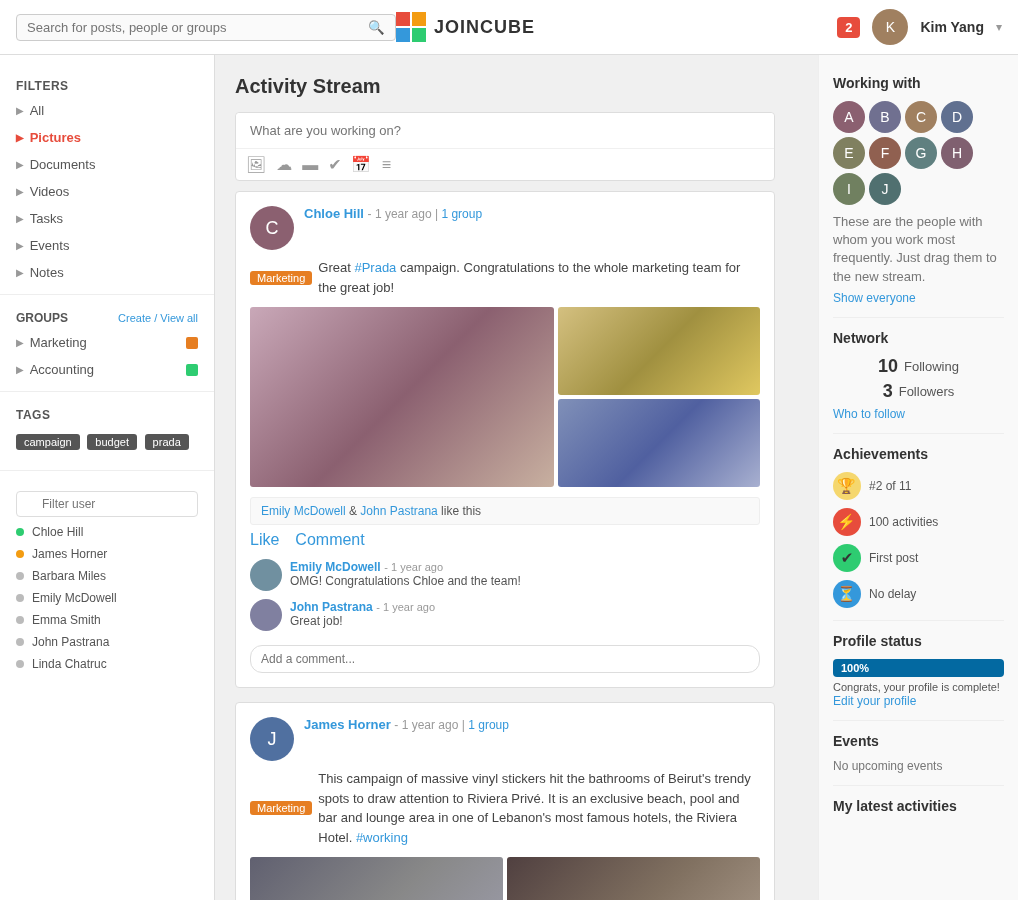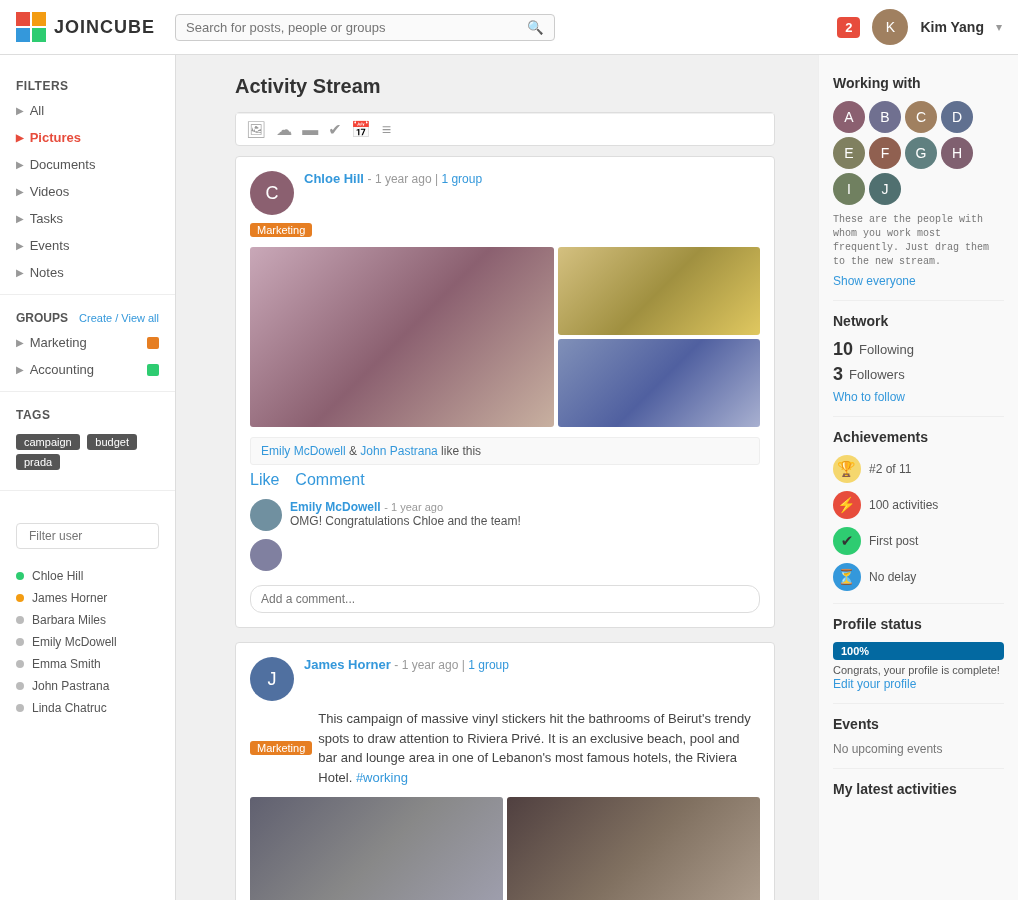--- a/index.html
+++ b/index.html
@@ -87,21 +87,21 @@
 
     
     #main {
       display: flex;
       margin-top: 55px;
       min-height: calc(100vh - 55px);
     }
 
     
     #sidebar {
-      width: 176px;
+      width: 215px;
       background: #fff;
       border-right: 1px solid #ddd;
       padding: 16px 0;
       position: fixed;
       top: 55px;
       bottom: 0;
       overflow-y: auto;
     }
     .sidebar-section-title {
       font-size: 12px;
@@ -161,22 +161,22 @@
       color: #fff;
       border-radius: 3px;
       padding: 2px 8px;
       font-size: 11px;
       margin-right: 4px;
       margin-bottom: 4px;
       cursor: pointer;
     }
     .chat-section { padding: 8px 0; }
     .chat-filter {
-      margin: 16px 16px;
-      padding: 5px 12px;
+      margin: 4px 16px;
+      padding: 5px 25px;
       border: 1px solid #ddd;
       border-radius: 4px;
       width: calc(100% - 32px);
       font-size: 12px;
       color: #999;
     }
     .chat-user {
       display: flex;
       align-items: center;
       padding: 4px 16px;
@@ -393,32 +393,32 @@
       border-radius: 50%;
       background: #bbb;
       overflow: hidden;
       font-size: 14px;
       display: flex;
       align-items: center;
       justify-content: center;
       color: #fff;
     }
     .rp-desc {
-      font-size: 10px;
+      font-size: 13px;
       color: #777;
       line-height: 1.4;
       margin-bottom: 4px;
-      font-family: Liberation Mono, monospace;
     }
     .rp-link { font-size: 12px; color: #3498db; cursor: pointer; text-decoration: none; }
     .rp-divider { border: none; border-top: 1px solid #eee; margin: 12px 0; }
     .network-item {
       display: flex;
       align-items: center;
       margin-bottom: 4px;
+      justify-content: center;
     }
     .network-count {
       font-size: 18px;
       font-weight: bold;
       color: #333;
       margin-right: 6px;
     }
     .network-label { font-size: 13px; color: #555; }
     .achievement-item {
       display: flex;
@@ -454,33 +454,33 @@
       font-weight: bold;
       color: #fff;
     }
     .rp-small-text { font-size: 11px; color: #555; }
     .events-none { font-size: 12px; color: #777; }
   </style>
 </head>
 <body>
 
 <div id="header">
+  <div id="search-bar">
+    <input type="text" placeholder="Search for posts, people or groups" style="">
+    <button class="search-btn">🔍</button>
+  </div>
   <div id="logo">
     <svg class="logo-icon" viewBox="0 0 30 30">
       <rect x="0" y="0" width="14" height="14" fill="#e74c3c"></rect>
       <rect x="16" y="0" width="14" height="14" fill="#f39c12"></rect>
       <rect x="0" y="16" width="14" height="14" fill="#3498db"></rect>
       <rect x="16" y="16" width="14" height="14" fill="#2ecc71"></rect>
     </svg>
     <span class="logo-text">JOINCUBE</span>
   </div>
-  <div id="search-bar">
-    <input type="text" placeholder="Search for posts, people or groups" style="">
-    <button class="search-btn">🔍</button>
-  </div>
   <div class="header-right">
     <span class="notif-badge">2</span>
     <div class="user-avatar-header">
       <div style="width:100%;height:100%;background:#a08060;display:flex;align-items:center;justify-content:center;color:#fff;font-size:14px;">K</div>
     </div>
     <span class="user-name-header">Kim Yang</span>
     <span class="dropdown-arrow">▾</span>
   </div>
 </div>
 
@@ -576,20 +576,21 @@
         <span class="status-dot" style="background:#bbb;"></span>
         <span>Linda Chatruc</span>
       </div>
     </div>
   </div>
 
   <div id="content">
     <div class="page-title">Activity Stream</div>
 
     <div class="post-input-area">
+      <input class="post-input" type="text" placeholder="What are you working on?" style="">
       <div class="post-toolbar">
         <span class="toolbar-icon">🖼</span>
         <span class="toolbar-icon">☁</span>
         <span class="toolbar-icon">▬</span>
         <span class="toolbar-icon">✔</span>
         <span class="toolbar-icon">📅</span>
         <span class="toolbar-icon">≡</span>
       </div>
     </div>
 
@@ -599,20 +600,21 @@
           <div class="post-avatar-inner" style="background:#8b6070;">C</div>
         </div>
         <div class="post-meta">
           <span class="post-author">Chloe Hill</span>
           <span class="post-time"> - <span>1 year ago</span> | </span>
           <span class="post-group">1 group</span>
         </div>
       </div>
       <div class="post-tags-line">
         <span class="marketing-badge">Marketing</span>
+        <span class="post-text">Great <span class="hashtag">#Prada</span> campaign. Congratulations to the whole marketing team for the great job!</span>
       </div>
 
       
       <div class="post-images">
         <div class="post-img-main" style="background:linear-gradient(135deg,#c9a8b8,#8b6070,#c8b0a0);"></div>
         <div class="post-img-side">
           <div class="post-img-small" style="background:linear-gradient(135deg,#d4c080,#a09040,#e0c860);"></div>
           <div class="post-img-small" style="background:linear-gradient(135deg,#8090b8,#5060a0,#a8b0d0);"></div>
         </div>
       </div>
@@ -629,20 +631,25 @@
       <div class="comment-row">
         <div class="comment-avatar" style="background:#7090a0;"></div>
         <div class="comment-body">
           <span class="comment-author">Emily McDowell</span>
           <span class="comment-time"> - <span>1 year ago</span></span>
           <div class="comment-text">OMG! Congratulations Chloe and the team!</div>
         </div>
       </div>
       <div class="comment-row">
         <div class="comment-avatar" style="background:#8080a0;"></div>
+        <div class="comment-body">
+          <span class="comment-author">John Pastrana</span>
+          <span class="comment-time"> - <span>1 year ago</span></span>
+          <div class="comment-text">Great job!</div>
+        </div>
       </div>
       <input class="comment-input" type="text" placeholder="Add a comment..." style="">
     </div>
 
     <div class="post-card">
       <div class="post-header">
         <div class="post-avatar">
           <div class="post-avatar-inner" style="background:#5070a0;">J</div>
         </div>
         <div class="post-meta">

